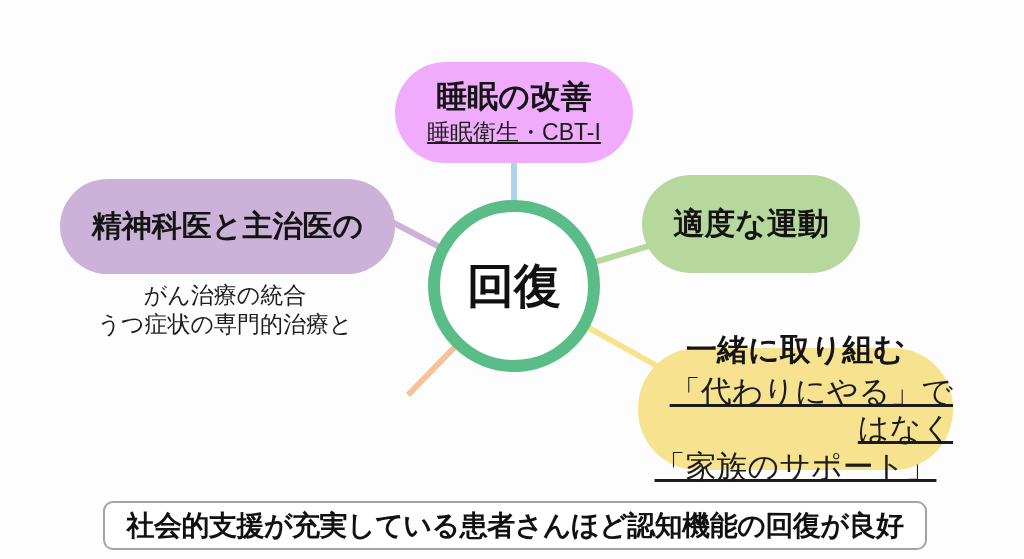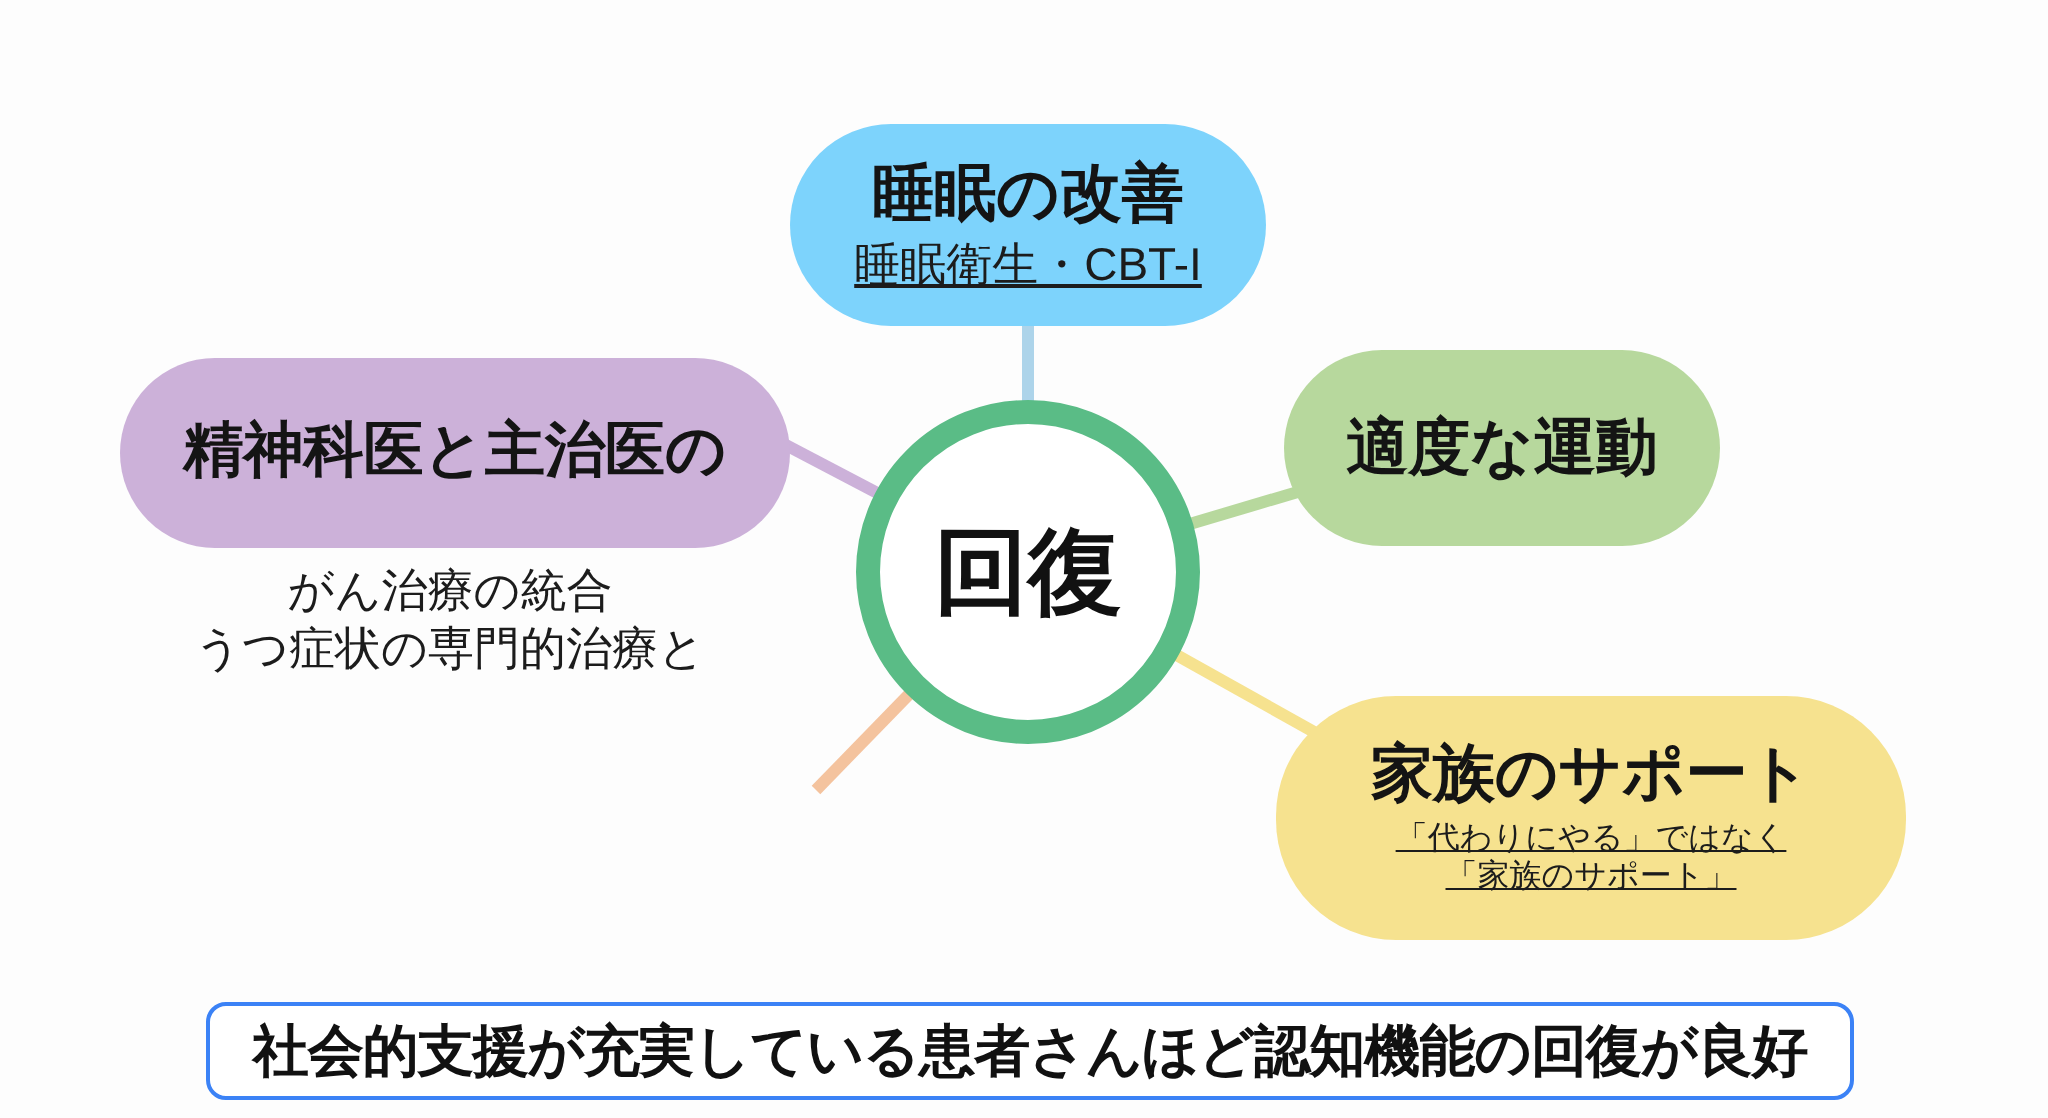--- a/index.html
+++ b/index.html
@@ -46,21 +46,21 @@
     font-size: 23px;
     margin-top: 4px;
     color: #1c1c1c;
     text-decoration: underline;
   }
   .bubble-sleep     { left: 395px; top: 62px;  width: 238px; height: 101px; border-radius: 52px; }
   .bubble-doctor    { left: 60px;  top: 179px; width: 335px; height: 95px;  border-radius: 48px; gap: 12px; }
   .bubble-doctor .title { font-size: 30px; line-height: 1.22; }
   .bubble-exercise  { left: 642px; top: 175px; width: 218px; height: 98px;  border-radius: 50px; }
   .bubble-family    { left: 638px; top: 348px; width: 315px; height: 122px; border-radius: 60px; }
-  .bubble-family .subtitle { font-size: 16px; line-height: 1.22; text-align: right; }
+  .bubble-family .subtitle { font-size: 31px; line-height: 1.22; text-align: right; }
   .bubble-workplace { left: 147px; top: 373px; width: 293px; height: 90px;  border-radius: 46px; }
   .bubble-workplace .subtitle { margin-top: 2px; }
   .doctor-note {
     position: absolute;
     left: 55px; top: 281px;
     width: 340px;
     z-index: 2;
     text-align: center;
     font-size: 23px;
     line-height: 1.25;
@@ -80,21 +80,21 @@
     justify-content: center;
     font-size: 47px;
     font-weight: 700;
     color: #111111;
   }
   .footer-box {
     position: absolute;
     left: 103px; top: 501px;
     width: 824px; height: 49px;
     box-sizing: border-box;
-    border: 2px solid #3b82f6;
+    border: 2px solid #a3a3a3;
     border-radius: 10px;
     background: #ffffff;
     z-index: 2;
     display: flex;
     align-items: center;
     justify-content: center;
     font-size: 28px;
     font-weight: 600;
     letter-spacing: -0.5px;
     color: #111111;
@@ -107,39 +107,39 @@
 <div class="canvas">
 
   <svg class="connectors" viewBox="0 0 1024 559" xmlns="http://www.w3.org/2000/svg">
     <line x1="514" y1="286" x2="514" y2="110" stroke-width="6" stroke="#add4ea"></line>
     <line x1="514" y1="286" x2="350" y2="200" stroke-width="6" stroke="#ccb1d9"></line>
     <line x1="514" y1="286" x2="760" y2="213" stroke-width="6" stroke="#b7d89d"></line>
     <line x1="514" y1="286" x2="700" y2="390" stroke-width="6" stroke="#f6e28f"></line>
     <line x1="514" y1="286" x2="408" y2="395" stroke-width="6" stroke="#f4c39e"></line>
   </svg>
 
-  <div class="bubble bubble-sleep" style="background-color: #7dd3fc;">
+  <div class="bubble bubble-sleep" style="background-color: #f0abfc;">
     <div class="title">睡眠の改善</div>
     <div class="subtitle">睡眠衛生・CBT-I</div>
   </div>
 
   <div class="bubble bubble-doctor" style="background-color: rgb(204, 177, 217);">
     <div class="title">精神科医と主治医の</div>
   </div>
   <div class="doctor-note">
     <div>がん治療の統合</div>
     <div>うつ症状の専門的治療と</div>
   </div>
 
   <div class="bubble bubble-exercise" style="background-color: rgb(183, 216, 157);">
     <div class="title">適度な運動</div>
   </div>
 
   <div class="bubble bubble-family" style="background-color: rgb(246, 226, 143);">
-    <div class="title">家族のサポート</div>
+    <div class="title">一緒に取り組む</div>
     <div class="subtitle">「代わりにやる」ではなく</div>
     <div class="subtitle" style="margin-top:0;">「家族のサポート」</div>
   </div>
 
 
   <div class="center-circle" style="border-color: rgb(90, 188, 134);">
     <span>回復</span>
   </div>
 
   <div class="footer-box">

